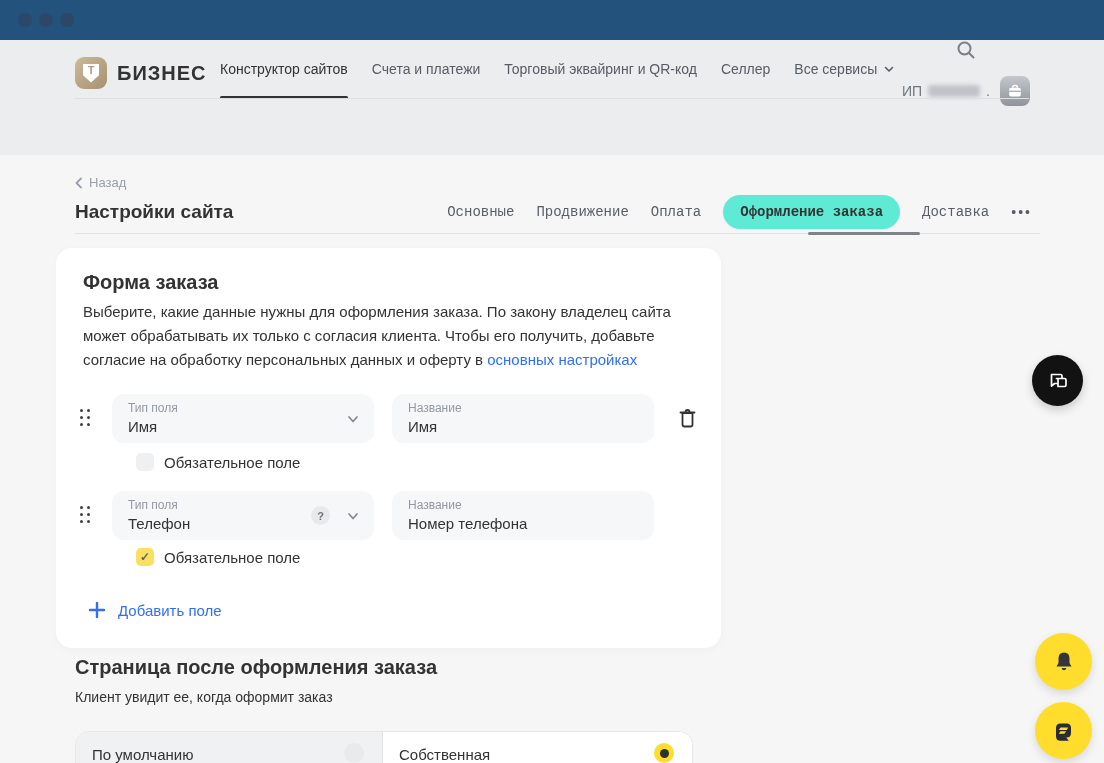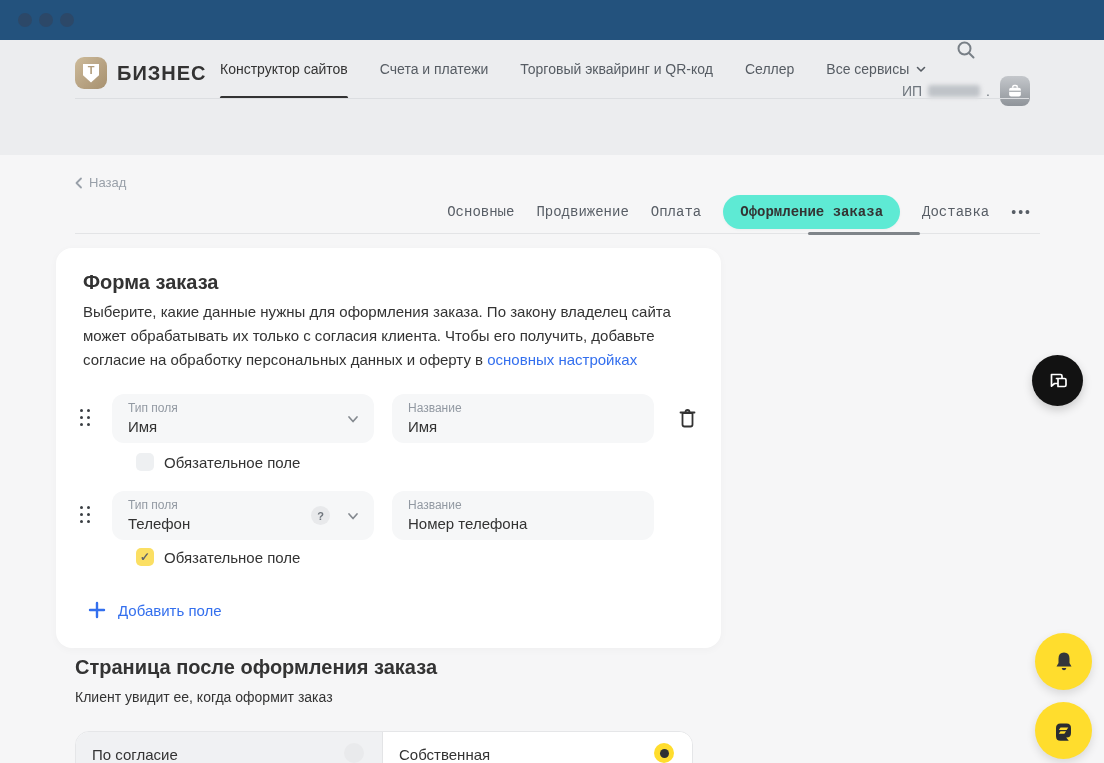--- a/index.html
+++ b/index.html
@@ -14,21 +14,21 @@
   
   .header { position:absolute; left:0; top:40px; width:1104px; height:115px; background:#ecedef; }
   .hdr-divider { position:absolute; left:75px; top:58px; width:954px; height:1px; background:#dcdee1; }
   .logo { position:absolute; left:75px; top:17px; width:32px; height:32px; border-radius:9px;
           background:linear-gradient(135deg,#cdbb9a 0%,#b7a282 55%,#a7916f 100%);
           display:flex; align-items:center; justify-content:center; }
   .logo-shield { width:16px; height:19px; background:#fff; clip-path:polygon(0 0,100% 0,100% 62%,50% 100%,0 62%);
           display:flex; align-items:flex-start; justify-content:center; }
   .logo-shield span { font-size:11px; font-weight:bold; color:#b29d7c; line-height:13px; }
   .brand { position:absolute; left:117px; top:22px; font-size:20px; font-weight:800; letter-spacing:1px; color:#333; }
-  .nav { position:absolute; left:220px; top:0; height:58px; display:flex; align-items:center; gap:32px; }
+  .nav { position:absolute; left:220px; top:0; height:58px; display:flex; align-items:center; gap:24px; }
   .nav-item { font-size:14px; color:#565c63; cursor:pointer; position:relative; height:58px; display:flex; align-items:center; }
   .nav-item.active { color:#333; }
   .nav-item.active::after { content:""; position:absolute; left:0; right:0; bottom:-1px; height:3px; background:#333; border-radius:2px; }
   .nav-caret { margin-left:6px; display:inline-flex; }
   .hdr-right { position:absolute; right:74px; top:0; height:58px; display:flex; align-items:center; gap:16px;flex-direction:column; }
   .search-btn { width:24px; height:24px; display:flex; align-items:center; justify-content:center; cursor:pointer; }
   .account { display:flex; align-items:center; gap:6px; font-size:14px; color:#6f767e; cursor:pointer; }
   .blur-block { display:inline-block; height:12px; border-radius:3px; background:#bfc3c8; filter:blur(2px); }
   .avatar { width:30px; height:30px; border-radius:8px; background:linear-gradient(180deg,#c4c7cb 0%,#8f949a 100%);
             display:flex; align-items:center; justify-content:center; margin-left:4px; }
@@ -154,20 +154,21 @@
   </div>
 
   <div class="main">
 
     <div class="back">
       <svg width="9" height="12" viewBox="0 0 9 12">
           <path d="M7 1.5 L2.5 6 L7 10.5" fill="none" stroke="#99a0a9" stroke-width="1.8" stroke-linecap="round" stroke-linejoin="round"></path>
         </svg>
       <span>Назад</span>
     </div>
+    <div class="page-title">Настройки сайта</div>
 
     <div class="tabs">
       <span class="tab">Основные</span>
       <span class="tab">Продвижение</span>
       <span class="tab">Оплата</span>
       <span class="tab active">Оформление заказа</span>
       <span class="tab">Доставка</span>
       <span class="tab-more">•••</span>
     </div>
     <div class="tabs-divider"></div>
@@ -250,21 +251,21 @@
           </svg>
         <span>Добавить поле</span>
       </div>
     </div>
 
     <div class="sec-title">Страница после оформления заказа</div>
     <div class="sec-sub">Клиент увидит ее, когда оформит заказ</div>
 
     <div class="segmented">
       <div class="seg-cell first">
-        <span>По согласие</span>
+        <span>По умолчанию</span>
         <span class="radio off"></span>
       </div>
       <div class="seg-cell second">
         <span>Собственная</span>
         <span class="radio on">
             <i></i>
           </span>
       </div>
     </div>
   </div>

